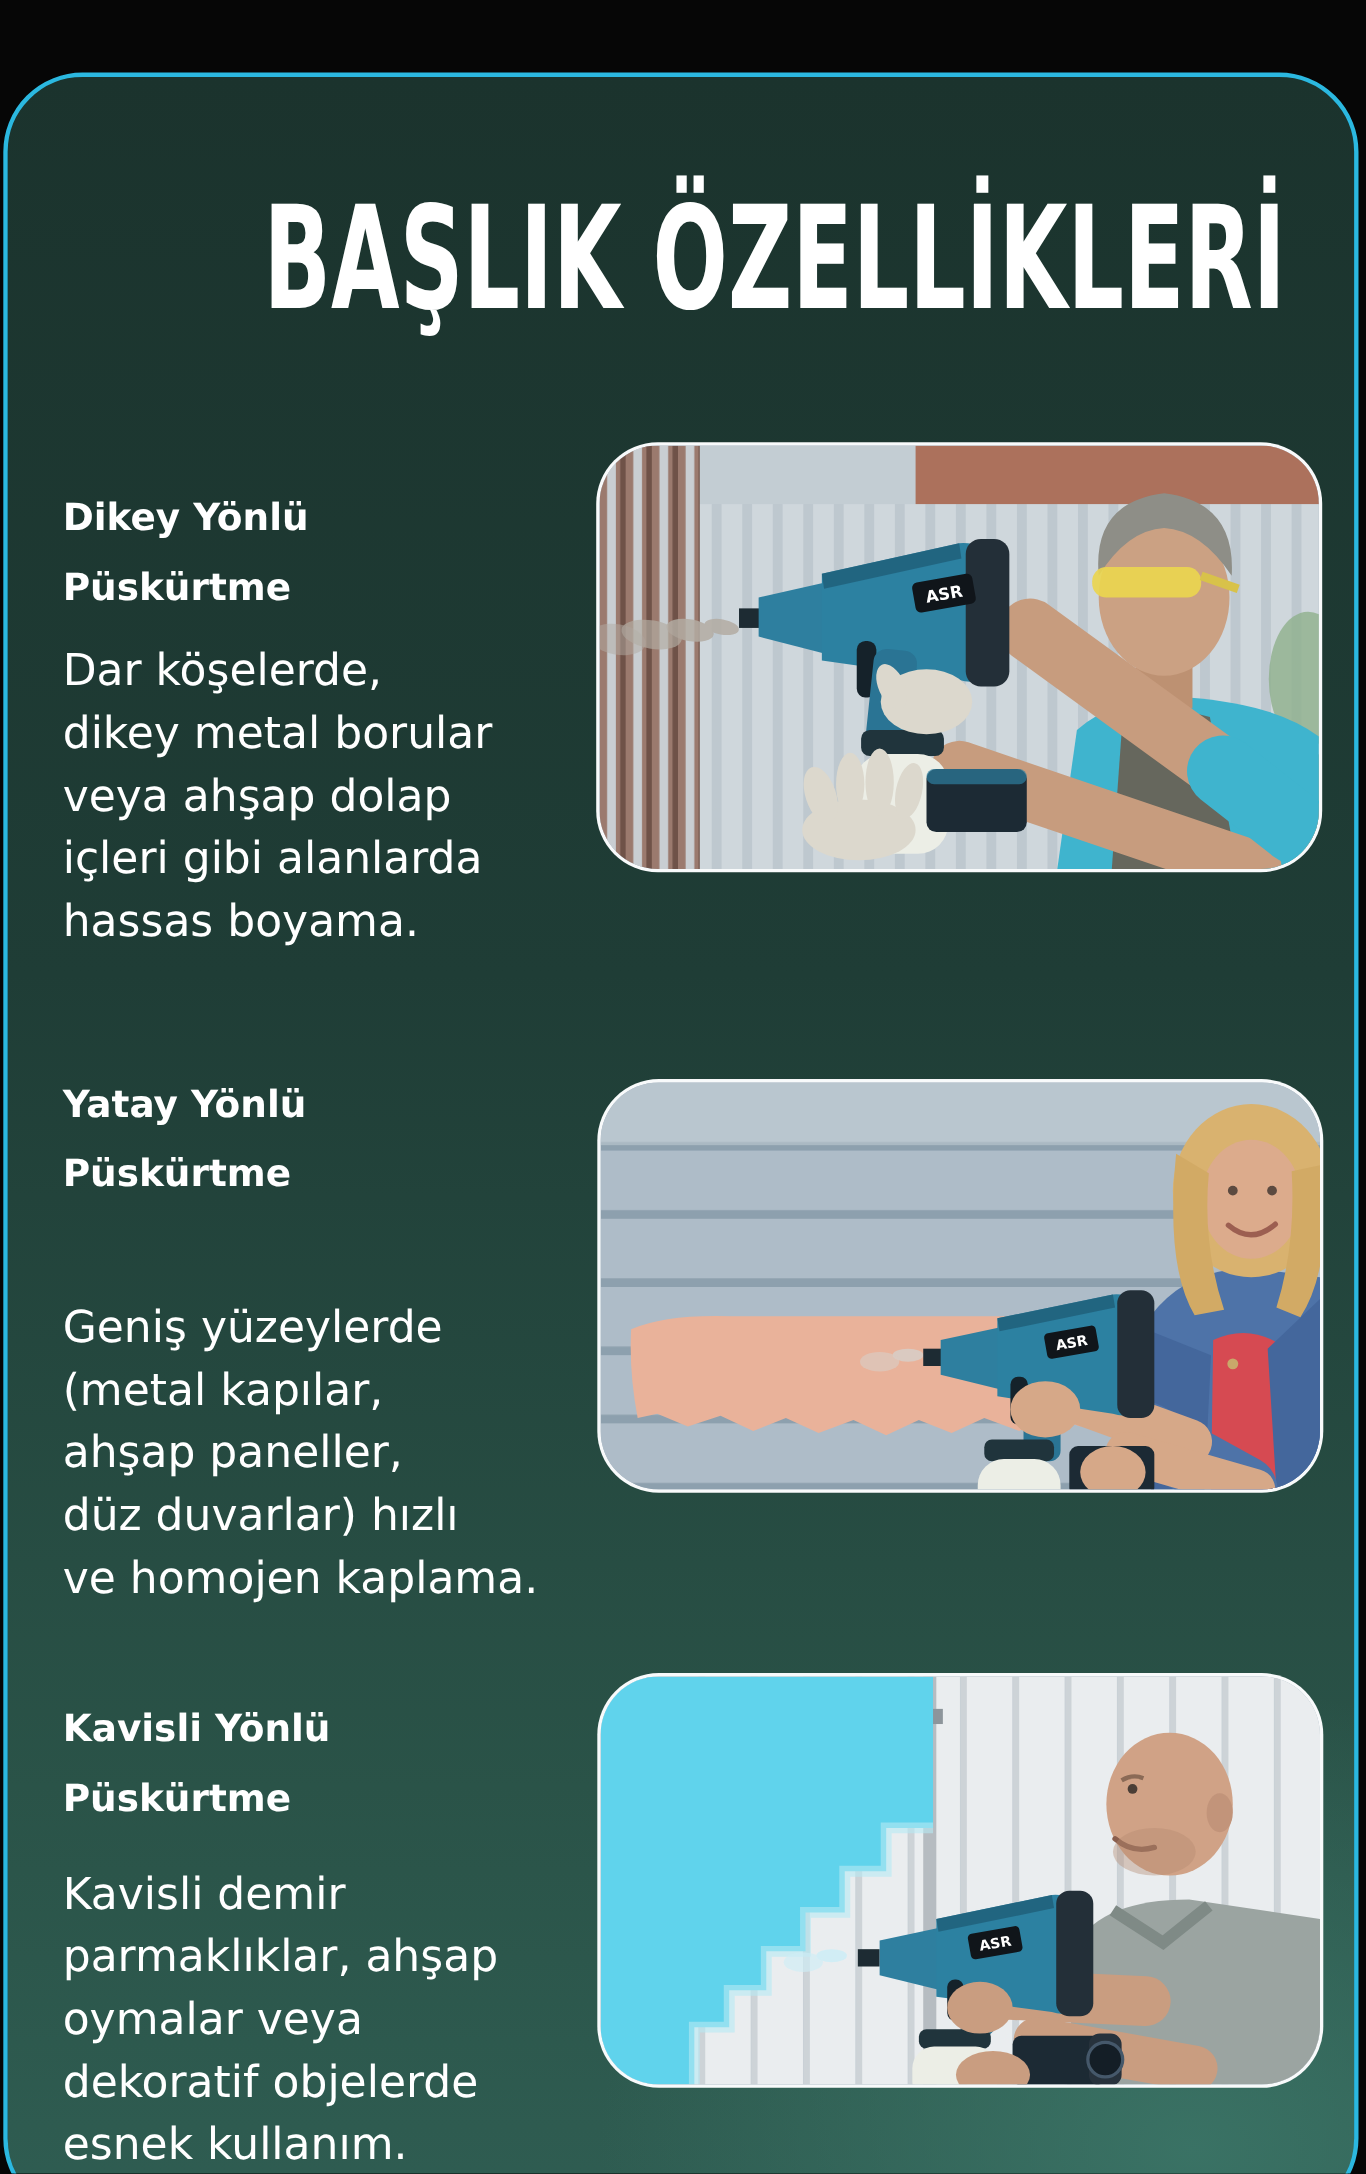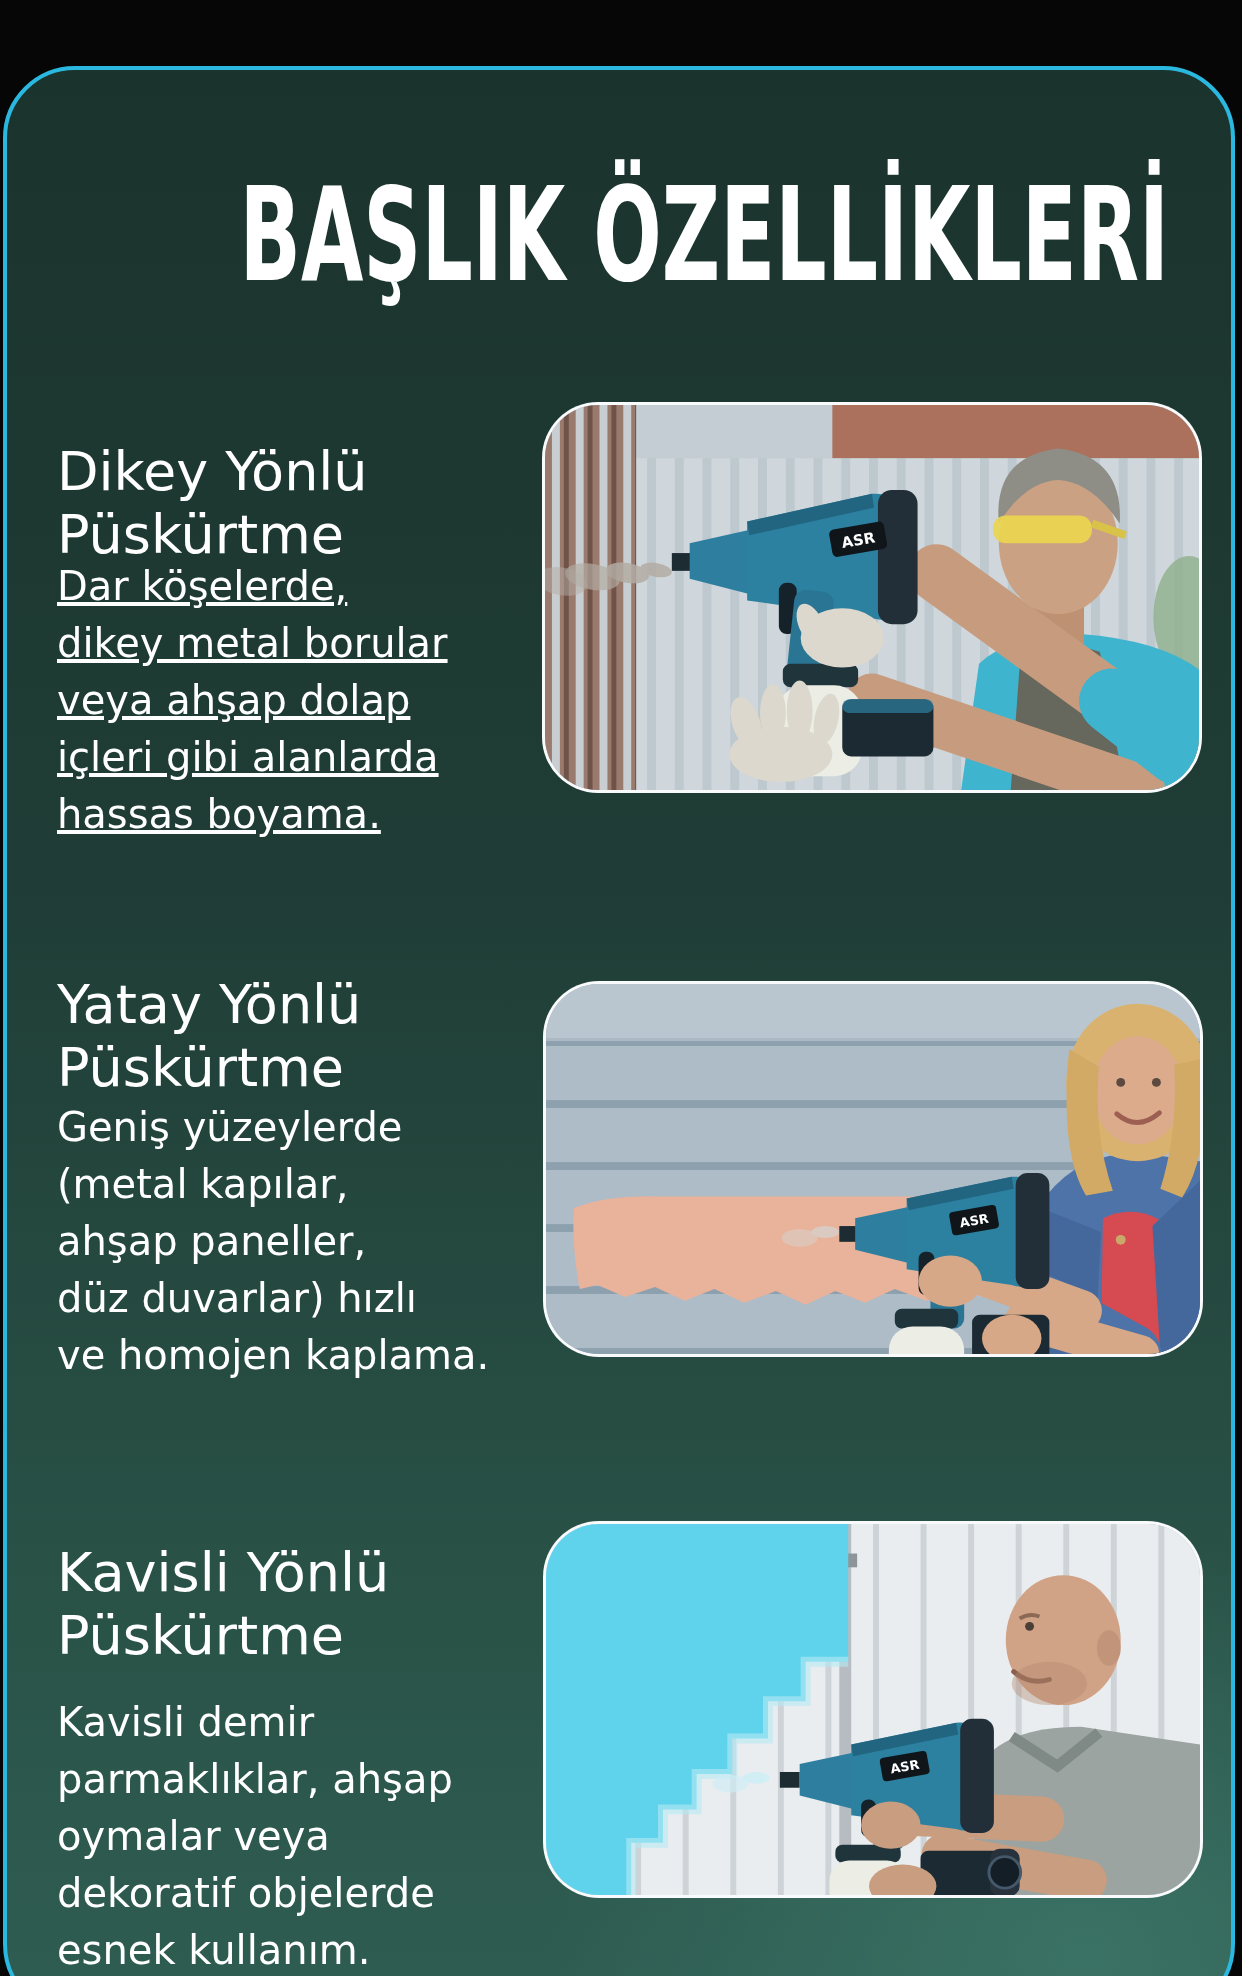--- a/index.html
+++ b/index.html
@@ -21,34 +21,34 @@
   }
   .title{
     position:absolute;top:100px;left:0;width:100%;
     text-align:center;color:#ffffff;
     font-size:130px;font-weight:bold;line-height:1;
     transform:scaleX(0.62);
     white-space:nowrap;
   }
   .sec-h{
     position:absolute;left:50px;width:480px;
-    color:#ffffff;font-weight:normal;
-    font-size:54px;line-height:63px;
+    color:#ffffff;font-weight:bold;
+    font-size:34px;line-height:63px;
     white-space:pre-line;
   }
   .sec-b{
     position:absolute;left:50px;width:500px;
     color:#ffffff;font-weight:normal;
     font-size:40px;line-height:57px;
     white-space:pre-line;
   }
   #h1{top:370px;}
-  #b1{top:488px;text-decoration:underline;}
+  #b1{top:512px;}
   #h2{top:903px;}
-  #b2{top:1029px;}
+  #b2{top:1109px;}
   #h3{top:1471px;}
   #b3{top:1624px;}
   .ph{
     position:absolute;box-sizing:border-box;
     border:3px solid rgba(255,255,255,0.92);
     border-radius:56px;overflow:hidden;
     background:#a9b8c4;
   }
   #img1{left:535px;top:332px;width:660px;height:391px;}
   #img2{left:536px;top:911px;width:660px;height:376px;}

